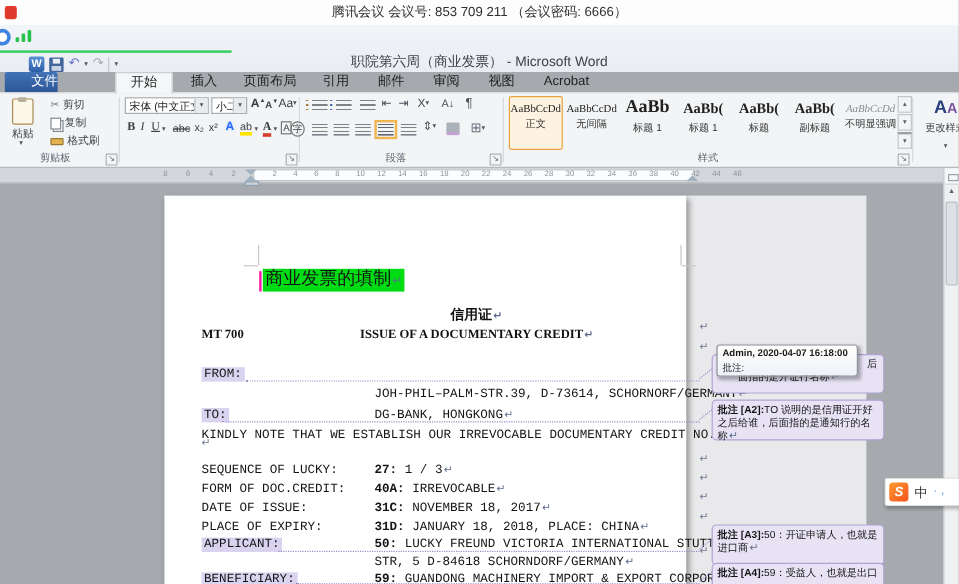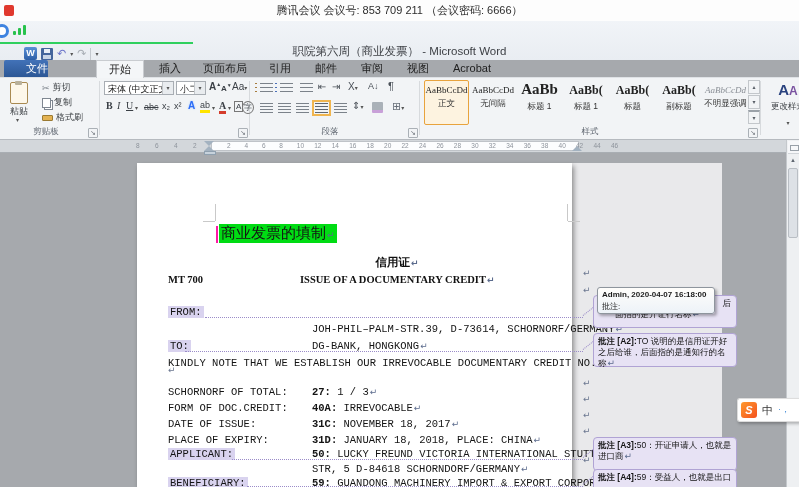--- a/index.html
+++ b/index.html
@@ -366,21 +366,21 @@
     <span>MT 700</span>
     <span id="mt-title"><span>ISSUE OF A DOCUMENTARY CREDIT</span><span class="eol"></span></span>
   </div>
   <div id="doc-rows">
       <div class="drow" style="top: 306px;"><span class="hl">FROM:</span></div>
       <div class="drow" style="top: 323px;">
         <span class="val">JOH-PHIL–PALM-STR.39, D-73614, SCHORNORF/GERMANY<span class="eol"></span></span>
       </div>
       <div class="drow" style="top: 340px;"><span class="hl">TO:</span><span class="val">DG-BANK,    HONGKONG<span class="eol"></span></span></div>
       <div class="drow" style="top: 357px;"><span>KINDLY NOTE THAT WE ESTABLISH OUR IRREVOCABLE DOCUMENTARY  CREDIT NO. 41520</span><span class="eol"></span></div>
-      <div class="drow" style="top: 386px;"><span>SCHORNORF OF TOTAL:</span><span class="val"><b>27:  </b>1 / 3<span class="eol"></span></span></div>
+      <div class="drow" style="top: 386px;"><span>SEQUENCE OF LUCKY:</span><span class="val"><b>27:  </b>1 / 3<span class="eol"></span></span></div>
       <div class="drow" style="top: 402px;"><span>FORM OF DOC.CREDIT:</span><span class="val"><b>40A:  </b>IRREVOCABLE<span class="eol"></span></span></div>
       <div class="drow" style="top: 418px;"><span>DATE OF ISSUE:</span><span class="val"><b>31C:  </b>NOVEMBER 18, 2017<span class="eol"></span></span></div>
       <div class="drow" style="top: 434px;"><span>PLACE OF EXPIRY:</span><span class="val"><b>31D:  </b>JANUARY 18, 2018, PLACE: CHINA<span class="eol"></span></span></div>
       <div class="drow" style="top: 448px;"><span class="hl">APPLICANT:</span><span class="val"><b>50:  </b>LUCKY FREUND VICTORIA INTERNATIONAL  STUTTGAURTE</span></div>
       <div class="drow" style="top: 463px;">
         <span class="val">STR, 5 D-84618 SCHORNDORF/GERMANY<span class="eol"></span></span>
       </div>
       <div class="drow" style="top: 477px;"><span class="hl">BENEFICIARY:</span><span class="val"><b>59:  </b>GUANDONG  MACHINERY  IMPORT &amp; EXPORT  CORPORATION<span class="eol"></span></span></div>
     </div>
   <div id="marks-layer">

